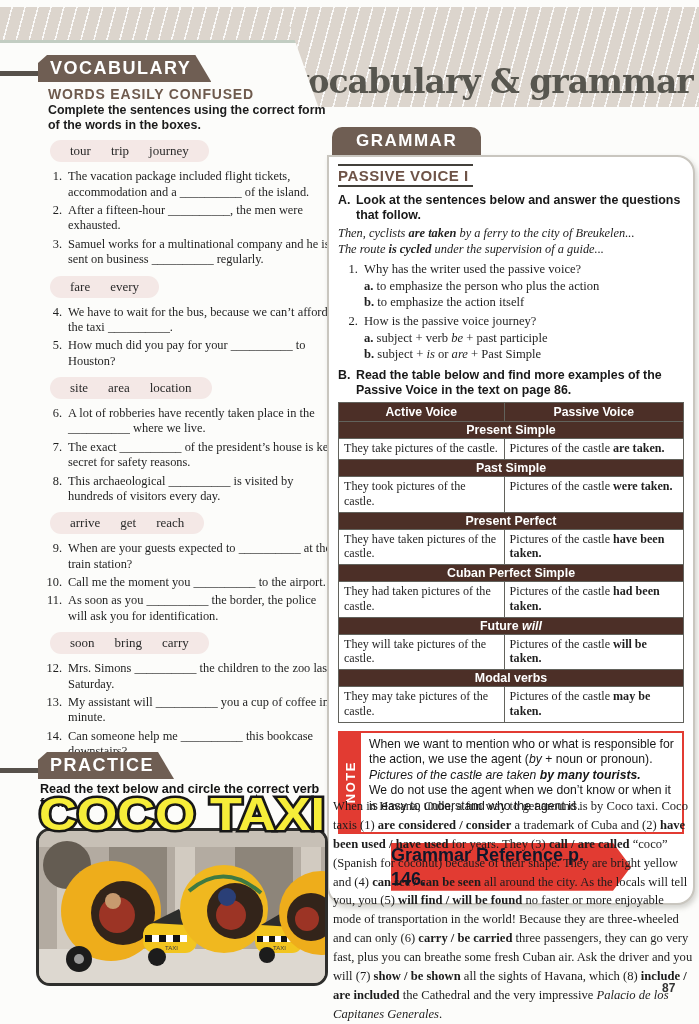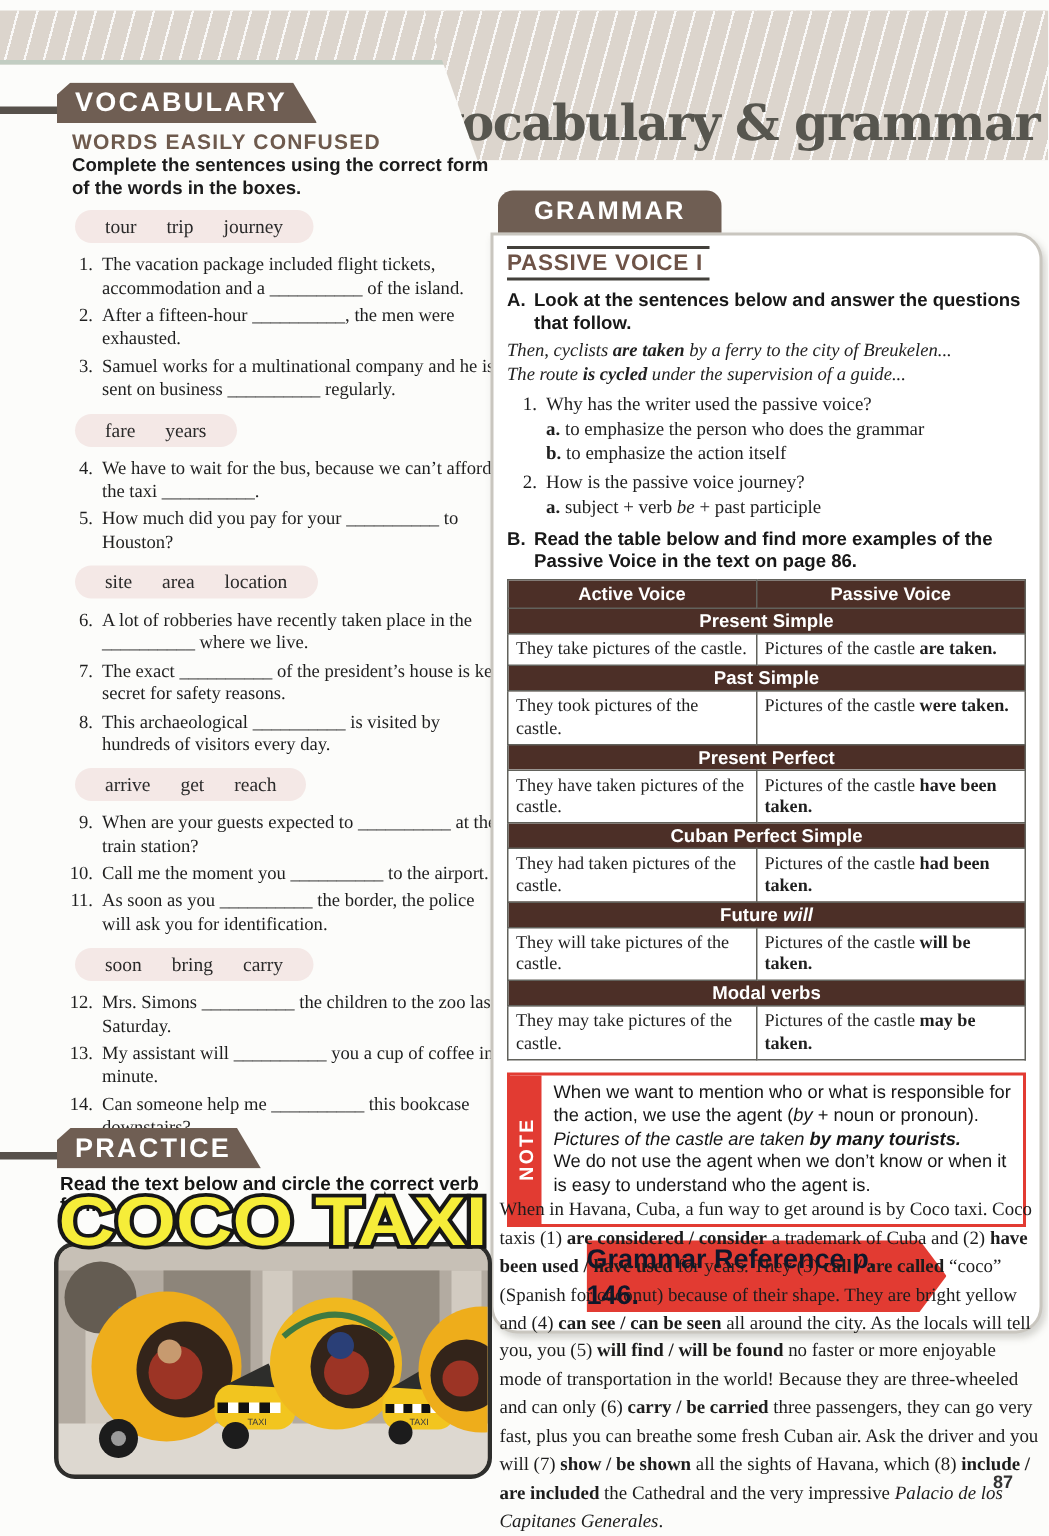--- a/index.html
+++ b/index.html
@@ -99,21 +99,21 @@
         <span class="vnum">2.</span>
         <span class="vtext">After a fifteen-hour __________, the men were exhausted.</span>
       </div>
     <div class="vitem">
         <span class="vnum">3.</span>
         <span class="vtext">Samuel works for a multinational company and he is sent on business __________ regularly.</span>
       </div>
 
     <div class="wbox">
       <span>fare</span>
-      <span>years</span>
+      <span>every</span>
     </div>
     <div class="vitem">
         <span class="vnum">4.</span>
         <span class="vtext">We have to wait for the bus, because we can’t afford the taxi __________.</span>
       </div>
     <div class="vitem">
         <span class="vnum">5.</span>
         <span class="vtext">How much did you pay for your __________ to Houston?</span>
       </div>
 
@@ -181,28 +181,29 @@
         <span class="sec-l">A.</span>
         <span>Look at the sentences below and answer the questions that follow.</span>
       </div>
       <div class="example"><span>Then, cyclists </span><span class="b">are taken</span><span> by a ferry to the city of Breukelen...</span></div>
       <div class="example"><span>The route </span><span class="b">is cycled</span><span> under the supervision of a guide...</span></div>
 
       <div class="q">
         <span class="q-n">1.</span>
         <span>Why has the writer used the passive voice?</span>
       </div>
-      <div class="opt"><span class="optl">a.</span> <span>to emphasize the person who does the grammar</span></div>
+      <div class="opt"><span class="optl">a.</span> <span>to emphasize the person who plus the action</span></div>
       <div class="opt"><span class="optl">b.</span> <span>to emphasize the action itself</span></div>
 
       <div class="q">
         <span class="q-n">2.</span>
         <span>How is the passive voice journey?</span>
       </div>
       <div class="opt"><span class="optl">a.</span> <span>subject + verb </span><span class="i">be</span><span> + past participle</span></div>
+      <div class="opt"><span class="optl">b.</span> <span>subject + </span><span class="i">is</span><span> or </span><span class="i">are</span><span> + Past Simple</span></div>
 
       <div class="sec" style="margin-top:6px;">
         <span class="sec-l">B.</span>
         <span>Read the table below and find more examples of the Passive Voice in the text on page 86.</span>
       </div>
 
       <table class="gtable">
         <tbody>
             <tr>
           <th style="width:48%;">Active Voice</th>

